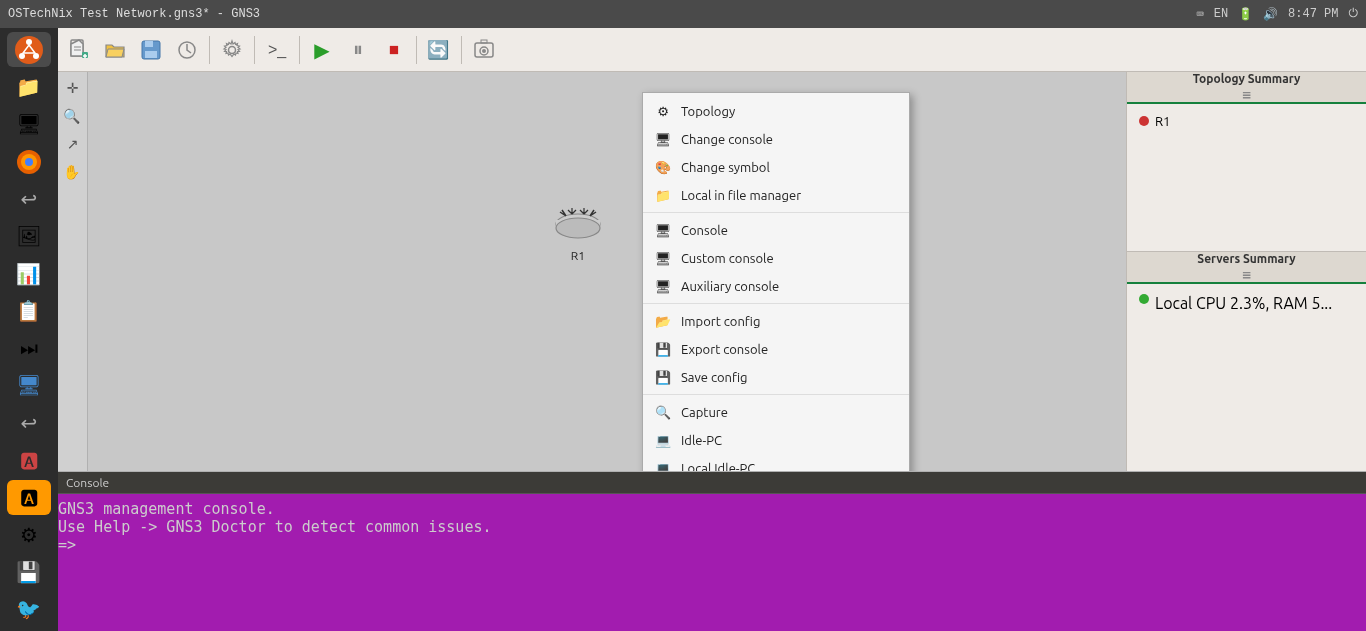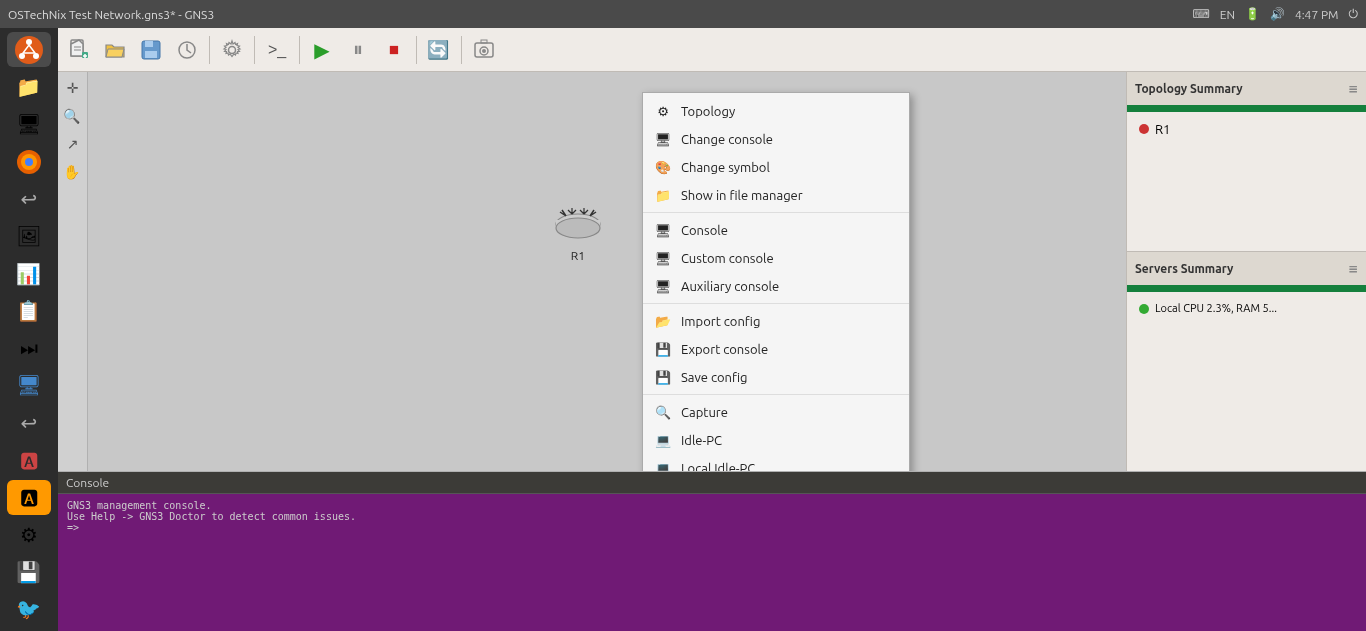--- a/index.html
+++ b/index.html
@@ -15,20 +15,21 @@
     
     #titlebar {
       height: 28px;
       background: #4a4a4a;
       display: flex;
       align-items: center;
       padding: 0 8px;
       color: #ddd;
       font-size: 12px;
       justify-content: space-between;
+      font-family: Liberation Mono, monospace;
     }
     #titlebar-left { display: flex; align-items: center; gap: 6px; }
     #titlebar-right { display: flex; align-items: center; gap: 10px; color: #ccc; font-size: 12px; }
 
     
     #app {
       display: flex;
       height: calc(631px - 28px);
     }
 
@@ -153,30 +154,31 @@
     
     #right-panels {
       width: 240px;
       background: #efebe7;
       border-left: 1px solid #c0bbb5;
       display: flex;
       flex-direction: column;
     }
 
     .panel-header {
-      height: 40px;
+      height: 32px;
       background: #ddd8d0;
-      border-bottom: 7px solid #15803d;
+      border-bottom: 2px solid #15803d;
       display: flex;
       align-items: center;
       padding: 0 8px;
       font-size: 12px;
       font-weight: bold;
       color: #333;
       justify-content: space-between;
+      flex-direction: column;
     }
 
     .panel-content {
       padding: 8px;
       flex: 1;
     }
 
     #topology-panel {
       border-bottom: 1px solid #c0bbb5;
       height: 180px;
@@ -193,24 +195,24 @@
       height: 10px;
       border-radius: 50%;
       background: #cc3333;
     }
 
     #servers-panel {
       flex: 1;
     }
     .server-item {
       display: flex;
-      align-items: flex-end;
+      align-items: flex-start;
       gap: 6px;
       padding: 2px 4px;
-      font-size: 11px;
+      font-size: 16px;
     }
     .server-dot {
       width: 10px;
       height: 10px;
       border-radius: 50%;
       background: #33aa33;
     }
 
     
     #bottom-console {
@@ -225,26 +227,26 @@
       background: #3c3b37;
       border-bottom: 1px solid #555;
       display: flex;
       align-items: center;
       padding: 0 8px;
       color: #ccc;
       font-size: 12px;
     }
     #console-body {
       flex: 1;
-      padding: 6px 9px;
+      padding: 6px 0;
       color: #ccc;
       font-family: monospace;
-      font-size: 10px;
+      font-size: 15px;
       overflow-y: auto;
-      background: #701a75;
+      background: #a21caf;
     }
     .console-prompt {
       color: #ccc;
     }
 
     
     #context-menu {
       position: absolute;
       left: 554px;
       top: 20px;
@@ -285,21 +287,21 @@
 
 <div id="titlebar">
   <div id="titlebar-left">
     <span>OSTechNix Test Network.gns3* - GNS3</span>
   </div>
   <div id="titlebar-right">
     <span>⌨</span>
     <span>EN</span>
     <span>🔋</span>
     <span>🔊</span>
-    <span>4:47 PM</span>
+    <span>8:47 PM</span>
     <span>⏻</span>
   </div>
 </div>
 
 <div id="app">
 
   <div id="dock">
     <div class="dock-icon active">
       <svg width="30" height="30" viewBox="0 0 30 30">
         <circle cx="15" cy="15" r="14" fill="#e05c1a"></circle>
@@ -428,21 +430,21 @@
           <div class="menu-item">
             <span class="menu-icon">🖥</span>
             <span>Change console</span>
           </div>
           <div class="menu-item">
             <span class="menu-icon">🎨</span>
             <span>Change symbol</span>
           </div>
           <div class="menu-item">
             <span class="menu-icon">📁</span>
-            <span>Show in file manager</span>
+            <span>Local in file manager</span>
           </div>
           <div class="menu-sep"></div>
           <div class="menu-item">
             <span class="menu-icon">🖥</span>
             <span>Console</span>
           </div>
           <div class="menu-item">
             <span class="menu-icon">🖥</span>
             <span>Custom console</span>
           </div>

